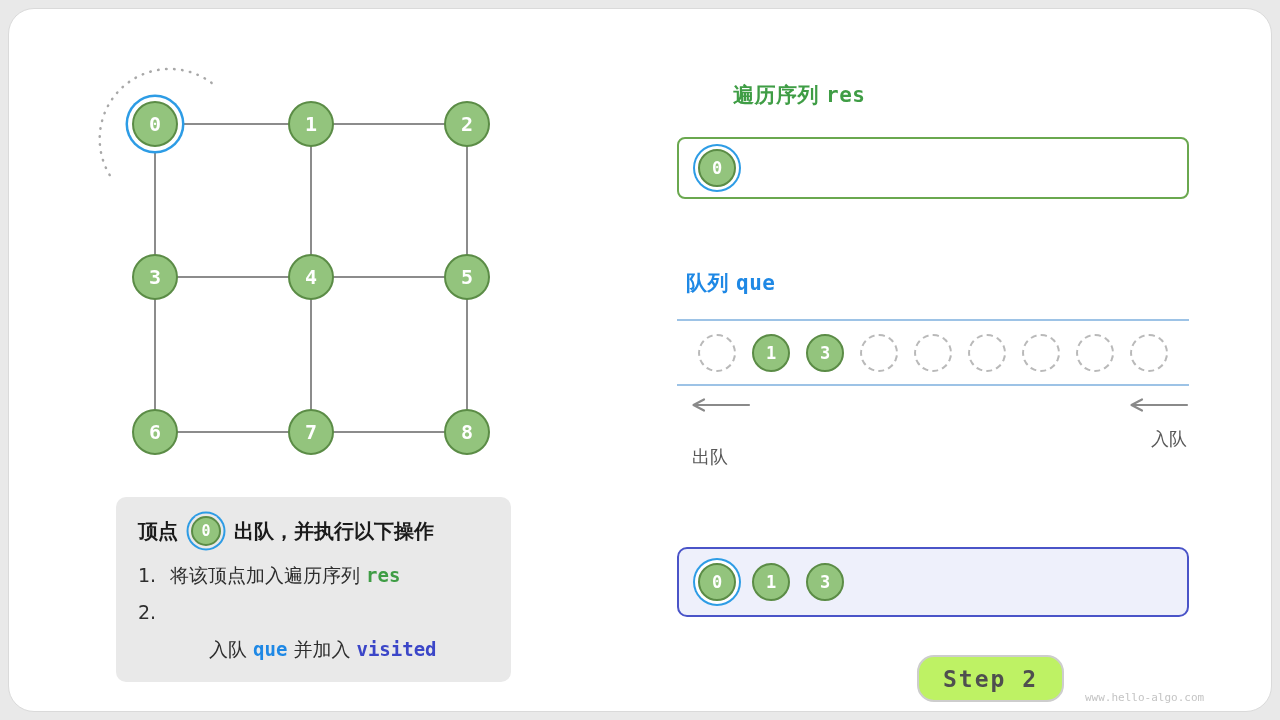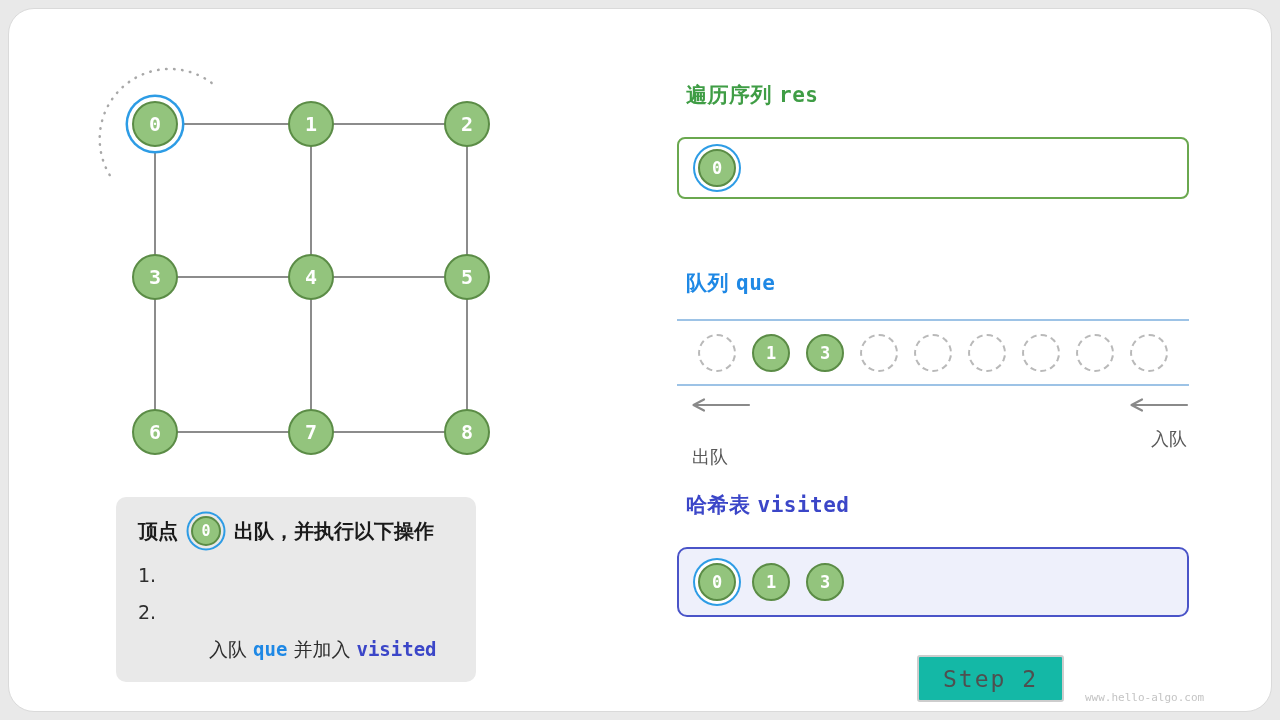--- a/index.html
+++ b/index.html
@@ -31,21 +31,21 @@
   .cnode.big { position:absolute; width:46px; height:46px; font-size:20px; }
   .cnode.mini { width:30px; height:30px; font-size:15px; }
   .cnode.empty { background:transparent; border:2px dashed #b9b9b9; }
   .cnode.ring { box-shadow:0 0 0 3px #fff, 0 0 0 5px var(--highlight-ring,#2d9ce5); }
   .cnode.big.ring { box-shadow:0 0 0 4px #fff, 0 0 0 6.5px var(--highlight-ring,#2d9ce5); }
   .cnode.mini.ring { box-shadow:0 0 0 2.5px #e9e9e9, 0 0 0 4.5px var(--highlight-ring,#2d9ce5); }
 
   
   .heading { position:absolute; font-size:21px; font-weight:bold; letter-spacing:0.5px; }
   .heading code { font-family:"DejaVu Sans Mono", monospace; margin-left:7px; }
-  .h-green { color:var(--green,#3f9d45); }
+  .h-green { color:var(--green,#3f9d45);margin-left:47px; }
   .h-blue { color:var(--blue,#1e88e5); }
   .h-indigo { color:var(--indigo,#3b46c8); }
 
   
   .res-box {
     position:absolute; left:668px; top:128px; width:512px; height:62px;
     border:2px solid var(--green-border,#6aa84f); border-radius:8px;
     display:flex; align-items:center; padding:0 19px; gap:16px; background:#fff;
   }
   .queue-strip {
@@ -58,39 +58,39 @@
     border:2px solid var(--indigo-border,#4a54c8); border-radius:10px;
     background:var(--lavender-bg,#eef0fb);
     display:flex; align-items:center; padding:0 19px; gap:16px;
   }
   .arrow { position:absolute; width:64px; height:16px; }
   .arrow path { stroke:#8a8a8a; stroke-width:2.2; fill:none; stroke-linecap:round; stroke-linejoin:round; }
   .qlabel { position:absolute; font-size:18px; color:var(--gray-text,#595959); }
 
   
   .info-box {
-    position:absolute; left:107px; top:488px; width:360px; height:185px;
+    position:absolute; left:107px; top:488px; width:395px; height:185px;
     background:var(--info-bg,#e9e9e9); border-radius:10px; padding:19px 22px 0 22px;
   }
   .info-title { display:flex; align-items:center; gap:13px; font-weight:bold; font-size:20px; color:#1a1a1a; }
   .info-lines { margin-top:11px; }
   .info-line { display:flex; font-size:19px; color:#2e2e2e; line-height:37px; white-space:pre-wrap; }
   .ln-num { width:32px; flex:none; }
   .ln-num.wide { width:71px; }
   .code-green, .code-blue, .code-indigo { font-family:"DejaVu Sans Mono", monospace; font-weight:bold; }
   .code-green { color:var(--green,#3f9d45); }
   .code-blue { color:var(--blue,#1e88e5); }
   .code-indigo { color:var(--indigo,#3b46c8); }
 
   
   .step-badge {
     position:absolute; left:908px; top:646px; width:147px; height:47px;
-    background:#14b8a6; border:2px solid #cdcdcd; border-radius:3px;
+    background:#bef264; border:2px solid #cdcdcd; border-radius:17px;
     display:flex; align-items:center; justify-content:center;
-    font-family:"DejaVu Sans Mono", monospace; font-weight:normal; font-size:23px;
+    font-family:"DejaVu Sans Mono", monospace; font-weight:bold; font-size:23px;
     color:#4f4f4f; letter-spacing:2px;
   }
   .watermark {
     position:absolute; left:1076px; top:682px;
     font-family:"DejaVu Sans Mono", monospace; font-size:11px;
     color:var(--watermark,#c4c4c4);
   }
 </style>
 </head>
 <body>
@@ -128,21 +128,21 @@
 
   <div class="info-box">
     <div class="info-title">
       <span>顶点</span>
       <span id="info-node-slot">
           <div class="cnode mini ring">0</div>
         </span>
       <span>出队，并执行以下操作</span>
     </div>
     <div class="info-lines" id="info-lines">
-        <div class="info-line"><span class="ln-num">1.</span></div>
+        <div class="info-line"><span class="ln-num">1.</span><span><span>将该顶点加入遍历序列 </span><span class="code-green">res</span></span></div>
         <div class="info-line"><span class="ln-num">2.</span></div>
         <div class="info-line"><span class="ln-num wide"></span><span><span>入队 </span><span class="code-blue">que</span><span> 并加入 </span><span class="code-indigo">visited</span></span></div>
       </div>
   </div>
 
   <h2 class="heading h-green" style="left:677px; top:72px;">
     <span>遍历序列</span><code>res</code>
   </h2>
   <div class="res-box" id="res-items">
       <div class="cnode ring">0</div>
@@ -165,23 +165,20 @@
 
   <svg class="arrow" style="left:678px; top:388px;" viewBox="0 0 64 16">
     <path d="M62 8 H8 M17 2.5 L6.5 8 L17 13.5"></path>
   </svg>
   <svg class="arrow" style="left:1116px; top:388px;" viewBox="0 0 64 16">
     <path d="M62 8 H8 M17 2.5 L6.5 8 L17 13.5"></path>
   </svg>
   <div class="qlabel" style="left:683px; top:436px;">出队</div>
   <div class="qlabel" style="left:1142px; top:418px;">入队</div>
 
-  <h2 class="heading h-indigo" style="left:677px; top:482px;">
-    <span>哈希表</span><code>visited</code>
-  </h2>
   <div class="visited-box" id="visited-items">
       <div class="cnode ring">0</div>
       <div class="cnode">1</div>
       <div class="cnode">3</div>
     </div>
 
   <div class="step-badge">Step 2</div>
   <div class="watermark">www.hello-algo.com</div>
 </div>
 

